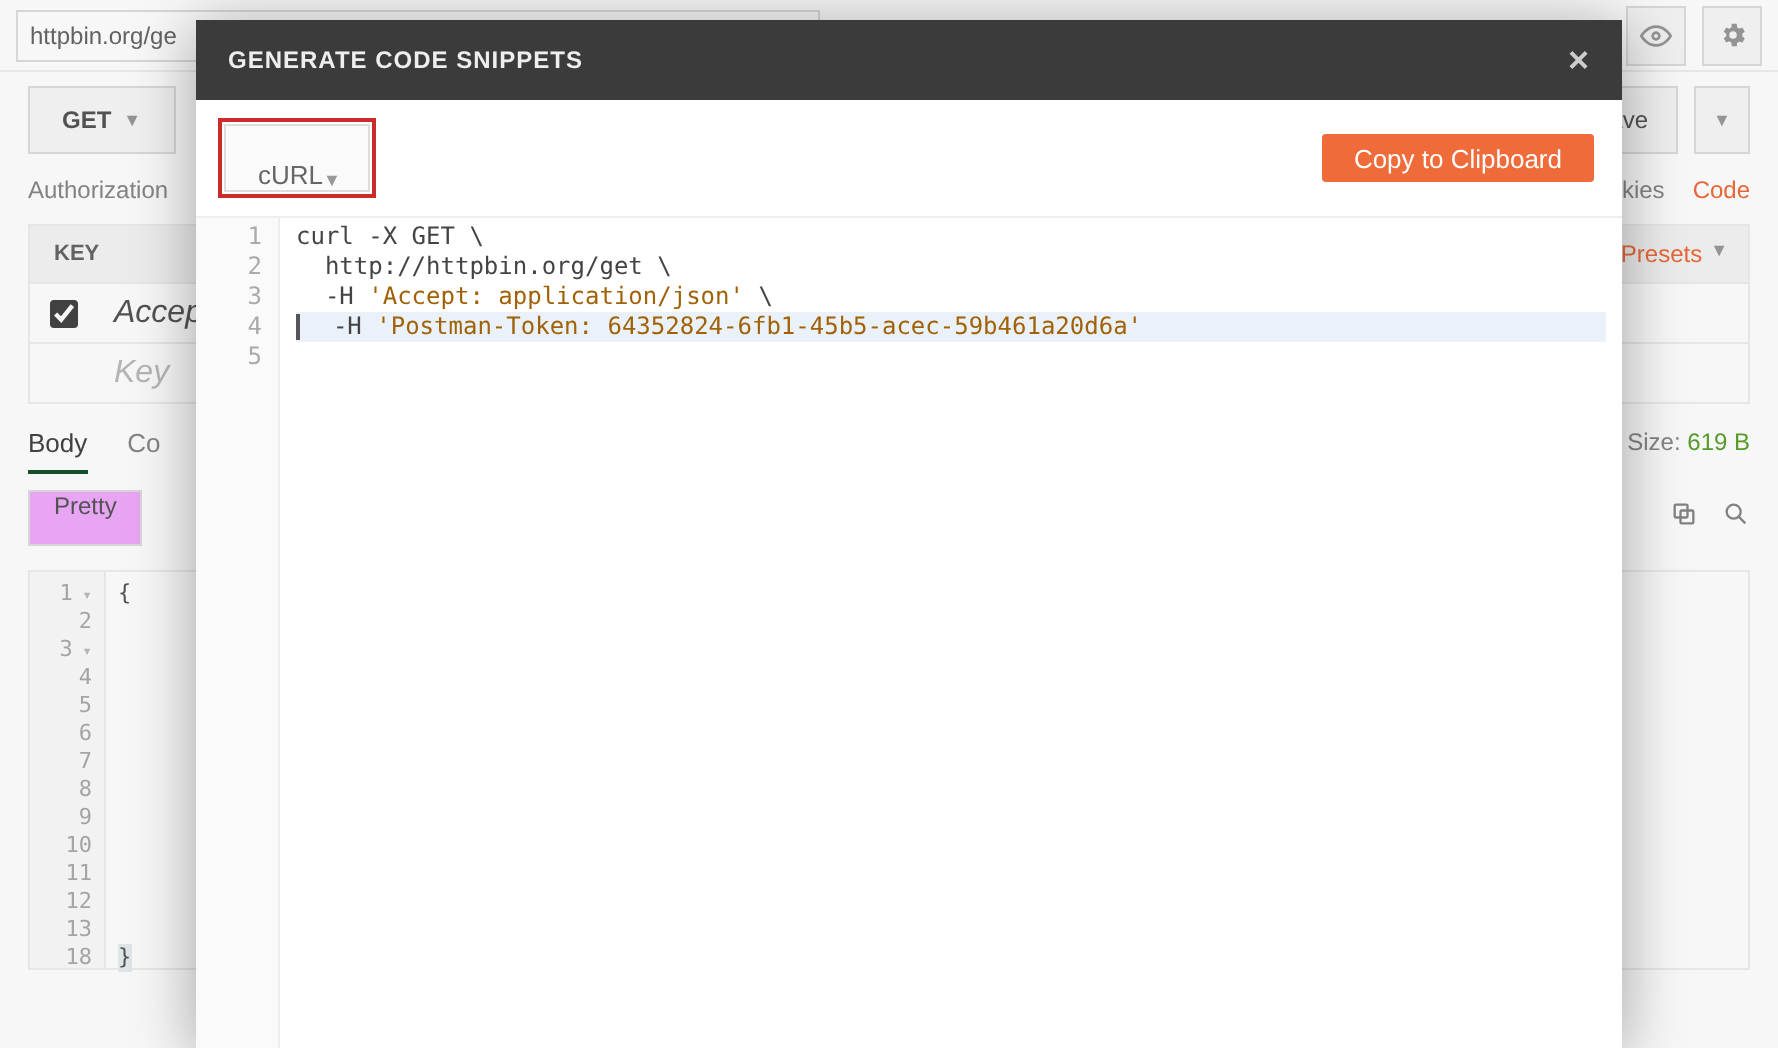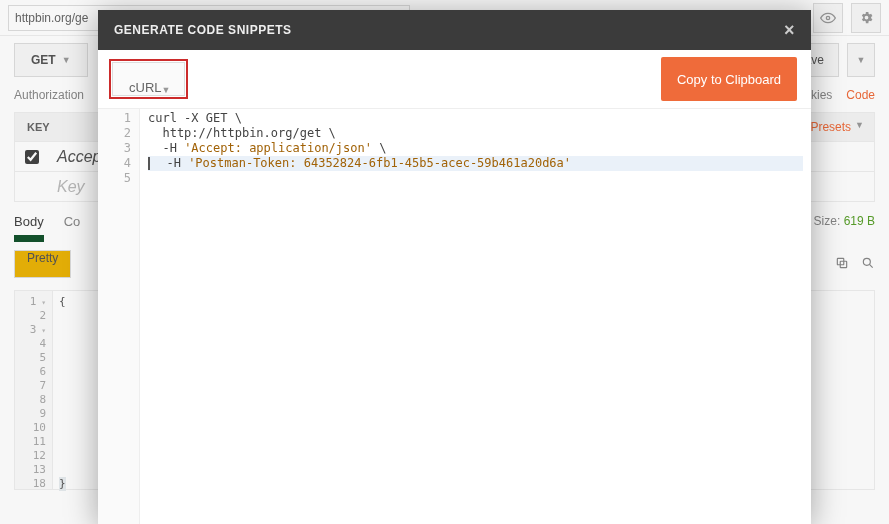--- a/index.html
+++ b/index.html
@@ -57,26 +57,26 @@
 
   .datarow {
     display:flex; align-items:center; height:30px; margin:0 14px;
     border:1px solid #eee; border-top:none;
   }
   .chk { margin:0 10px; accent-color:#444; width:14px;height:14px;}
   .cell { padding:0 8px; color:#555; font-size:16px;font-style:italic; }
   .cell.muted{color:#bbb;}
 
   .midtabs { display:flex; gap:20px; padding:12px 14px 0; font-size:13px; color:#888;}
-  .midtabs .active { color:#444; border-bottom:7px solid #14532d; padding-bottom:6px;}
+  .midtabs .active { color:#444; border-bottom:2px solid #14532d; padding-bottom:6px;}
   .size { margin-left:auto; font-size:12px; color:#888;}
   .size b { color:#5aa02c; font-weight:500;}
 
   .prettyrow { display:flex; align-items:center; padding:8px 14px; gap:8px;}
-  .pretty-btn { height:28px;padding:0 12px;border:1px solid #ddd;background:#eab308;color:#555;}
+  .pretty-btn { height:28px;padding:0 12px;border:1px solid #ddd;background:#f0abfc;color:#555;}
   .util-icons { margin-left:auto; display:flex; gap:12px; color:#888; font-size:15px;}
 
   .json-editor {
     margin:4px 14px 0; border:1px solid #eee; height:200px;
     display:flex; font-family:Consolas,Menlo,monospace; font-size:11px;
   }
   .gutter { width:38px; background:#fafafa; border-right:1px solid #eee; text-align:right; color:#aaa; padding:4px 6px 0 0; line-height:14px;}
   .gutter div { height:14px; }
   .gutter .fold::after{content:" ▾"; font-size:8px;color:#bbb;}
   .jsonbody { padding:4px 6px; color:#555; line-height:14px;}
@@ -96,21 +96,21 @@
   .modal-header .x { margin-left:auto; font-size:18px; color:#ccc; cursor:pointer;}
   .modal-toolbar {
     height:58px; display:flex; align-items:center; padding:0 14px; gap:10px;
   }
   .lang-select {
     height:34px; padding:0 14px 0 16px; border:1px solid #ddd; background:#fafafa;
     display:flex; align-items:flex-end; gap:0; color:#666; font-size:13px;
     outline:2px solid #cc2b2b; outline-offset:1px; 
   }
   .copy-btn {
-    margin-left:auto; height:44px; padding:0 16px; background:#ef6b3a;
+    margin-left:auto; height:24px; padding:0 16px; background:#ef6b3a;
     color:#fff; border:none; font-size:13px; border-radius:2px;
   }
   .code-area {
     flex:1; border-top:1px solid #eee; display:flex;
     font-family:Consolas,Menlo,monospace; font-size:12px; overflow:hidden;
   }
   .code-gutter {
     width:42px; background:#fafafa; border-right:1px solid #eee;
     color:#aaa; text-align:right; padding:2px 8px 0 0; line-height:15px;
   }

